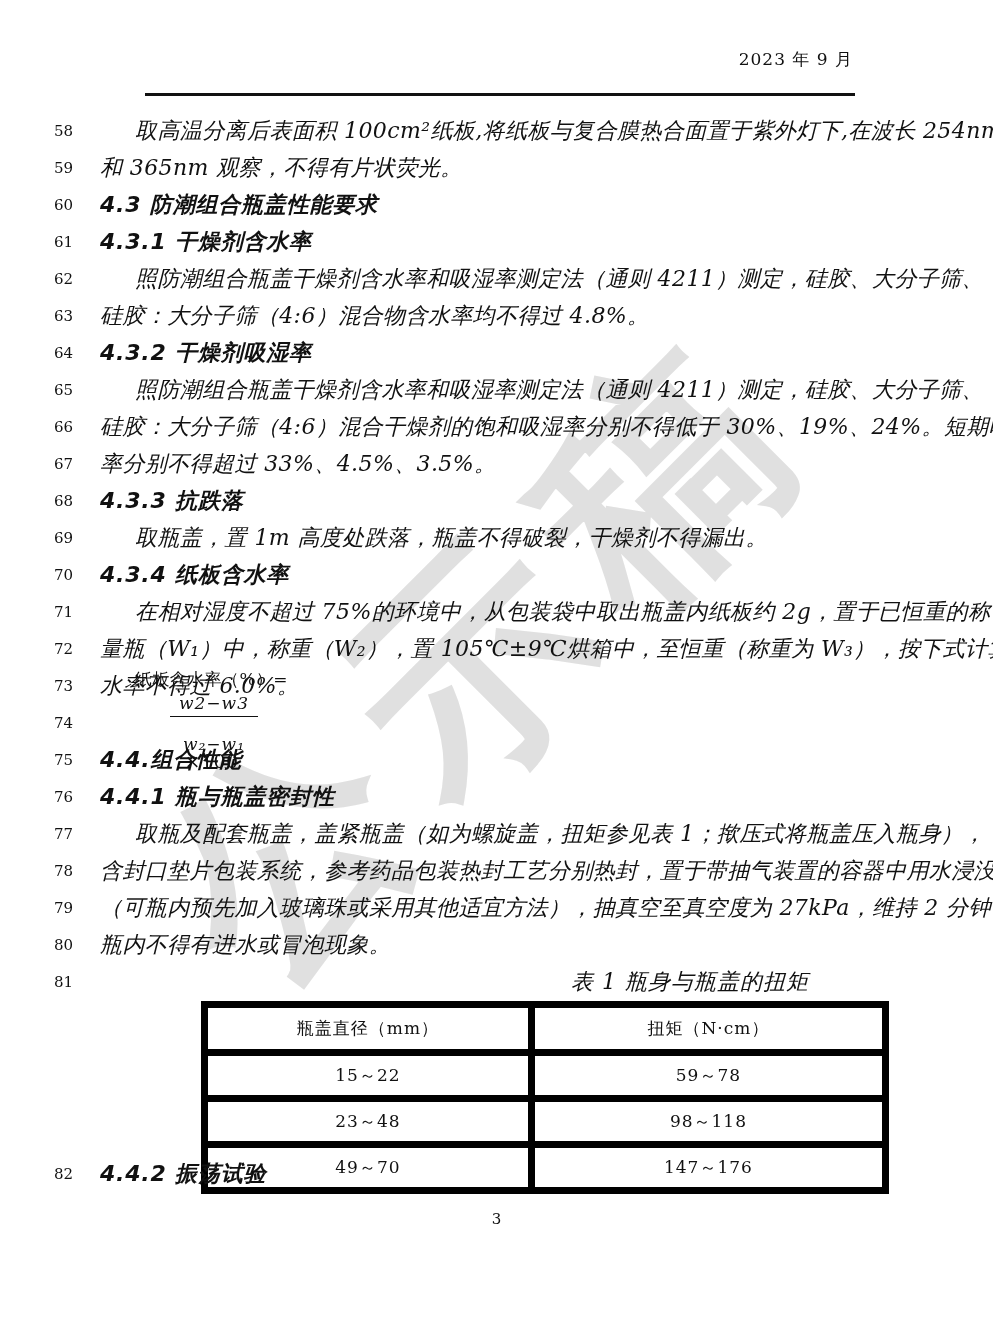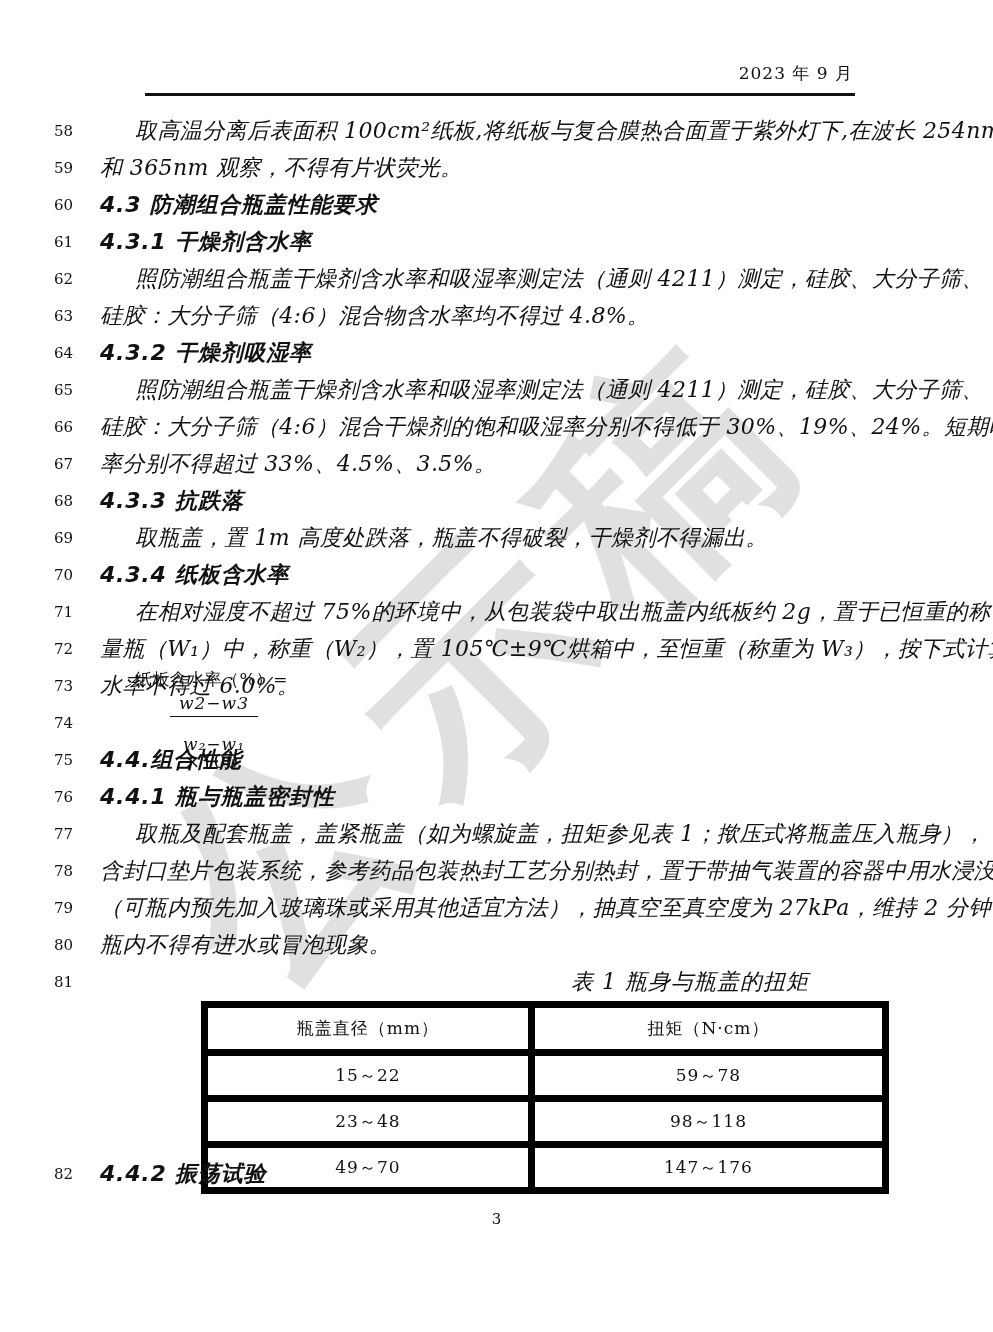--- a/index.html
+++ b/index.html
@@ -28,21 +28,21 @@
     transform: rotate(-45deg);
     opacity: 0.55;
     z-index: 0;
     white-space: nowrap;
     pointer-events: none;
     user-select: none;
   }
   
   .header-date {
     position: absolute;
-    top: 62px;
+    top: 48px;
     right: 140px;
     font-size: 17px;
     letter-spacing: 1px;
     z-index: 1;
   }
   .header-rule {
     position: absolute;
     top: 93px;
     left: 145px;
     width: 710px;

